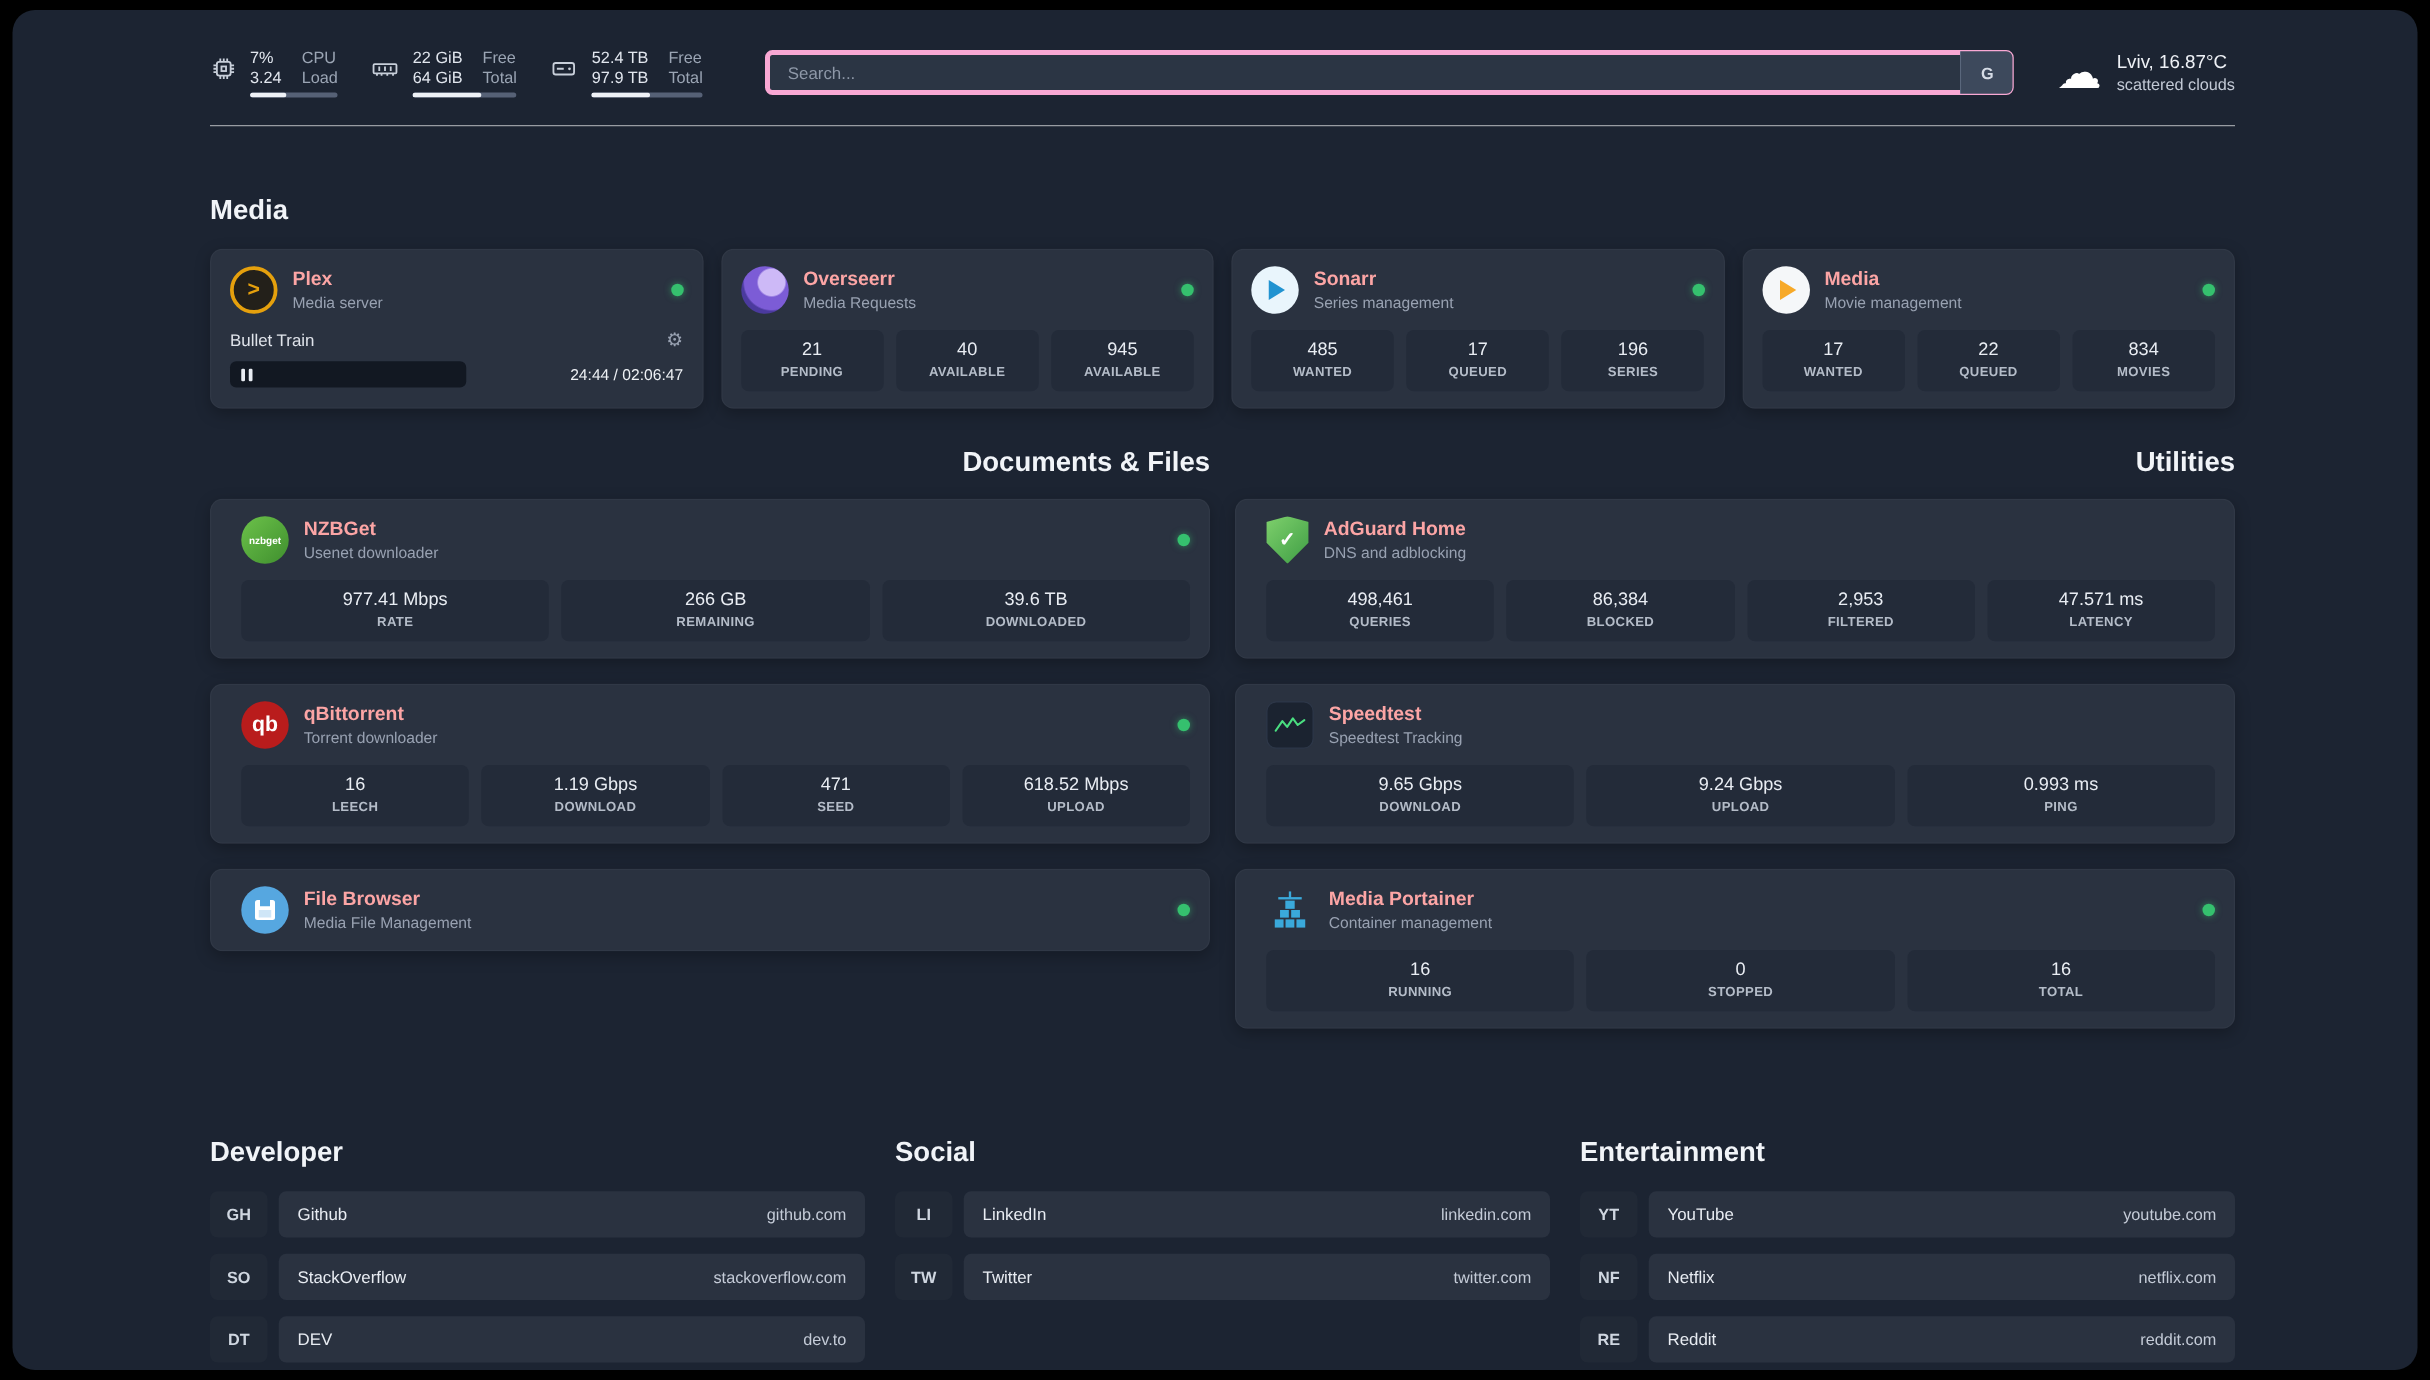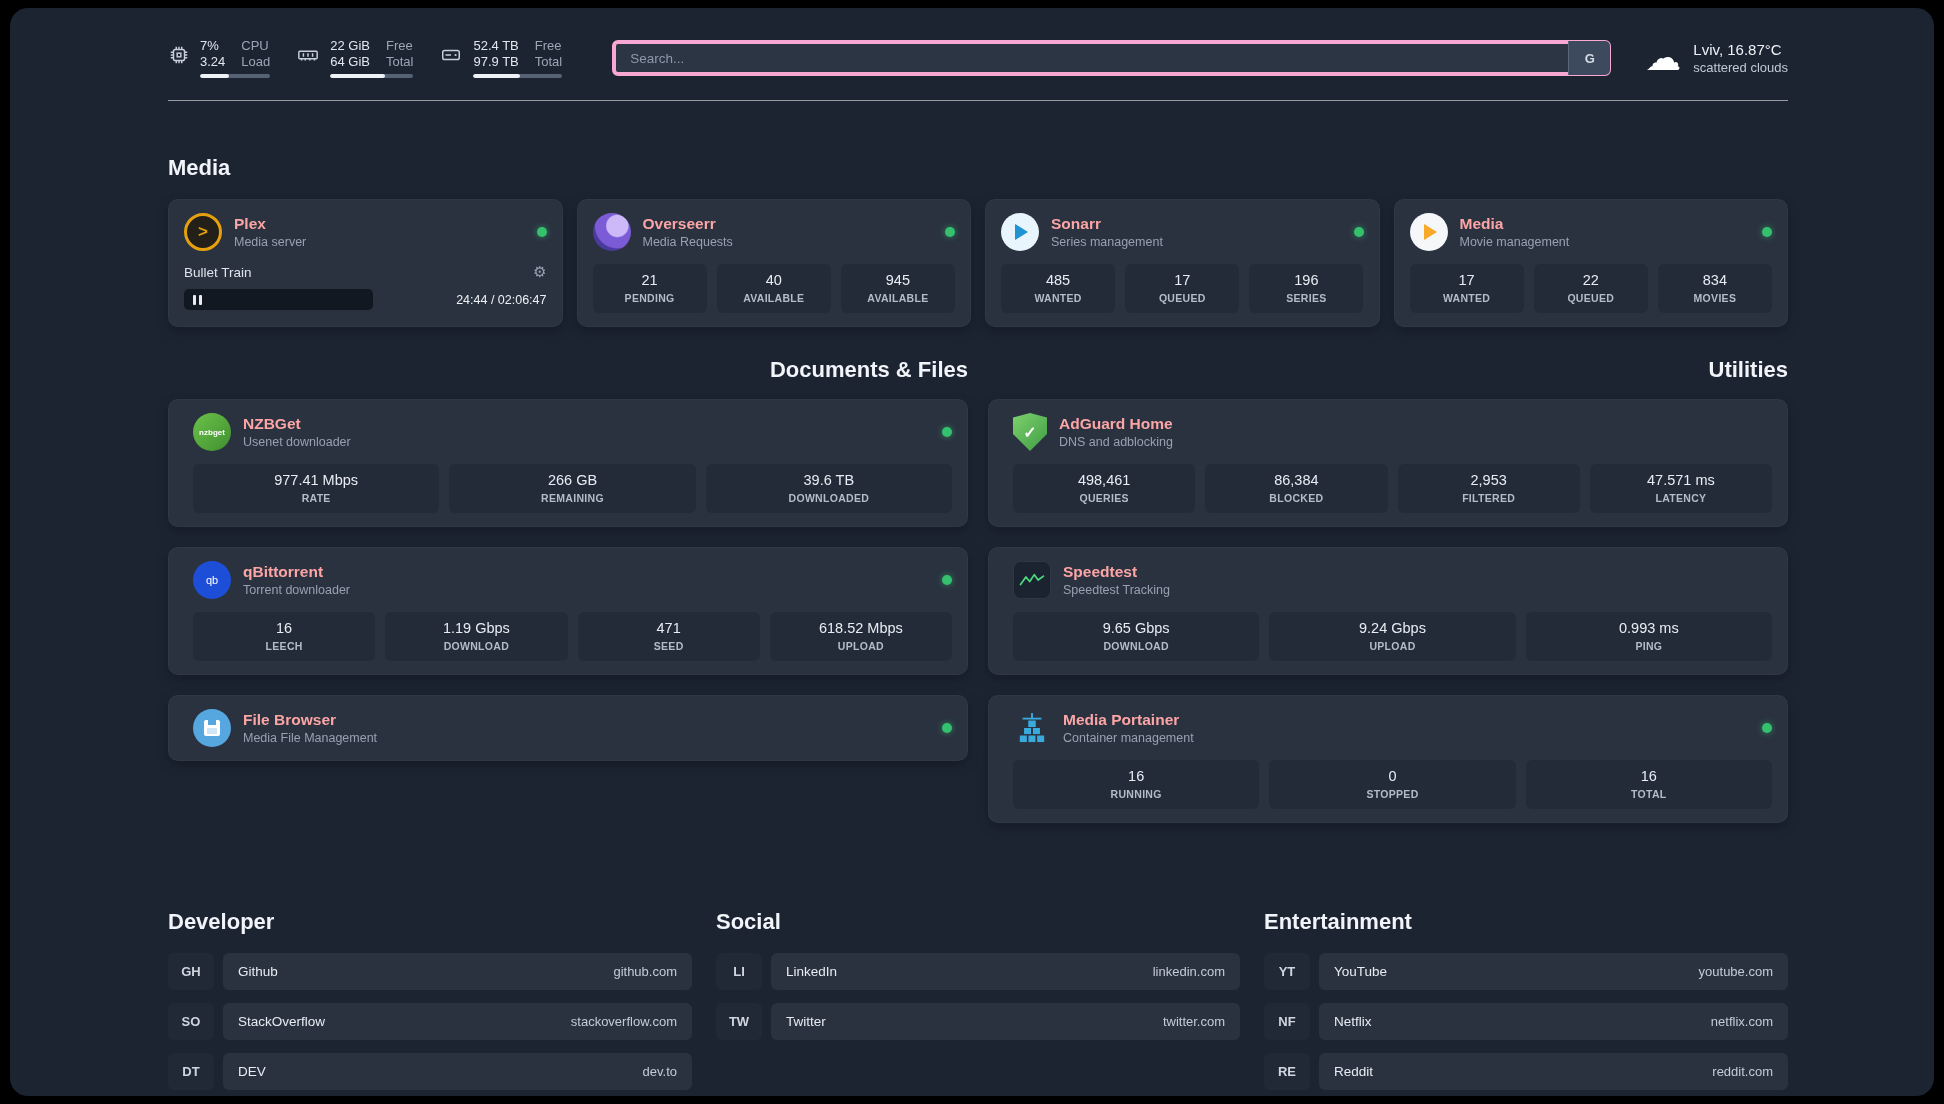--- a/index.html
+++ b/index.html
@@ -81,21 +81,21 @@
          display:flex; align-items:center; justify-content:center; position:relative; }
   .plex-icon{ background:#23201a; border:3px solid #e5a00d; width:38px; height:38px;
               color:#e5a00d; font-weight:800; font-size:17px; }
   .overseerr-icon{ background:radial-gradient(circle at 64% 34%, #cdb9f7 0 30%, #7c5cd6 34% 62%, #4b3a9e 66%); }
   .sonarr-icon{ background:#e9f5fc; }
   .radarr-icon{ background:#f5f7f9; }
   .tri{ width:0; height:0; border-top:8px solid transparent; border-bottom:8px solid transparent; margin-left:3px; }
   .tri-blue{ border-left:13px solid #2193d1; }
   .tri-amber{ border-left:13px solid #f7a928; }
   .nzbget-icon{ background:linear-gradient(135deg,#6cc24a,#3f8f2e); color:#fff; font-size:8px; font-weight:700; }
-  .qb-icon{ background:#1d4ed8; color:#fff; font-size:11px; font-weight:400; }
+  .qb-icon{ background:#b91c1c; color:#fff; font-size:17px; font-weight:700; }
   .fb-icon{ background:#56a7e0; }
   .floppy{ width:16px; height:16px; background:#fff; border-radius:2px; position:relative; }
   .floppy::after{ content:''; position:absolute; top:0; left:4px; width:8px; height:5px; background:#56a7e0; }
   .floppy::before{ content:''; position:absolute; bottom:2px; left:3px; width:10px; height:6px; background:#cfe6f7; }
   .shield{ width:34px; height:38px; border-radius:0;
            clip-path:polygon(50% 0, 100% 12%, 100% 55%, 50% 100%, 0 55%, 0 12%);
            background:linear-gradient(135deg,#7ed06c,#3f9e45);
            display:flex; align-items:center; justify-content:center;
            color:#fff; font-size:16px; font-weight:700; flex:0 0 34px; }
   .speed-icon{ background:#1b2330; border:1px solid #2d3748; border-radius:8px; }

